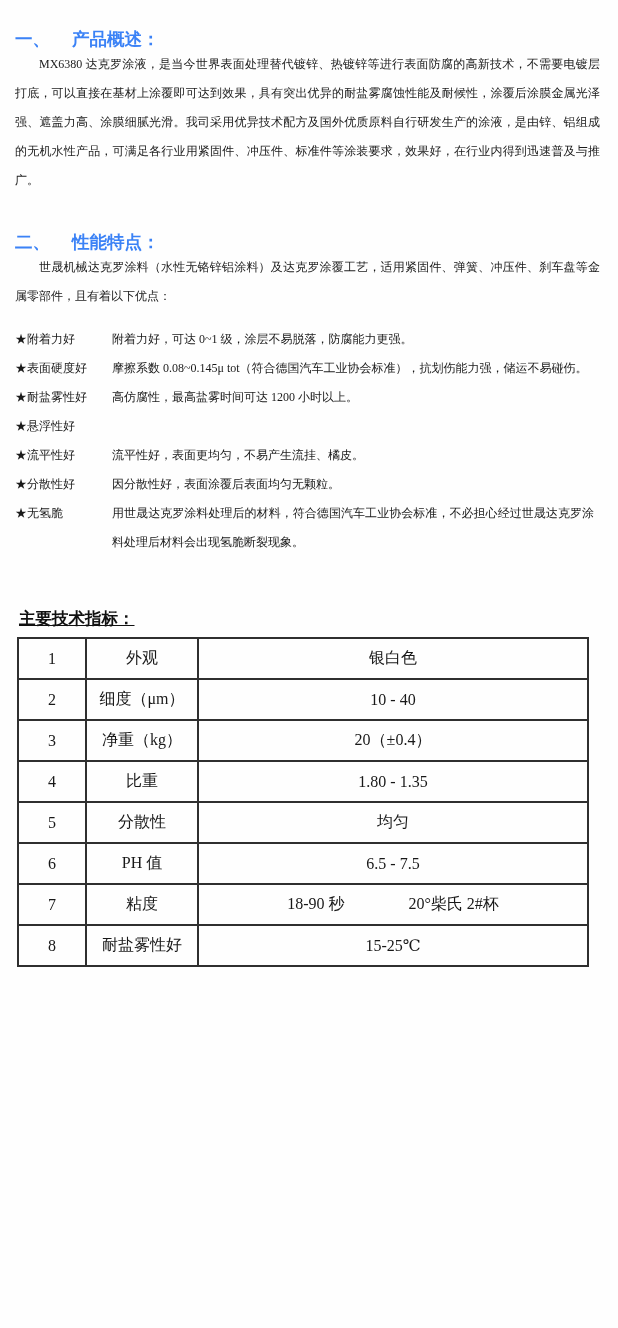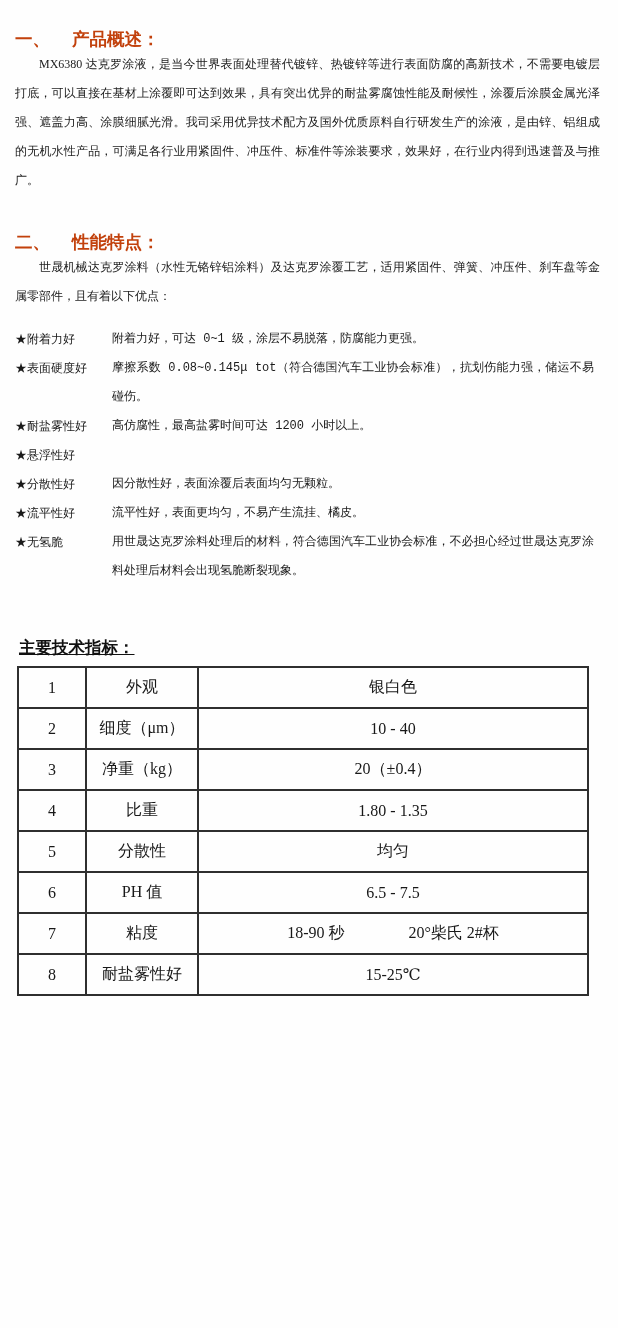--- a/index.html
+++ b/index.html
@@ -14,21 +14,21 @@
     box-sizing:border-box;
     width:618px;height:1328px;
     padding:28px 18px 0 15px;
   }
   
   .sec-heading{
     margin:0;
     font-size:17.5px;
     font-weight:bold;
     line-height:22px;
-    color:#c2410c;
+    color:#3b82f6;
   }
   .sec-num{display:inline-block;margin-right:22px;}
   
   .body-para{
     margin:0 0 0 0;
     font-size:12px;
     line-height:29px;
     text-align:justify;
     text-indent:2em;
     color:#1a1a1a;
@@ -37,21 +37,21 @@
   
   .bullets{
     margin-top:14px;
     font-size:12px;
     line-height:29px;
     color:#1a1a1a;
   }
   .bullet{display:flex;align-items:flex-start;}
   .bullet-term{flex:0 0 97px;white-space:nowrap;}
   .star{display:inline-block;}
-  .bullet-desc{flex:1;text-align:justify;padding-right:6px;font-family:Liberation Mono, monospace;}
+  .bullet-desc{flex:1;text-align:justify;padding-right:6px;}
   
   .specs-title{
     margin:52px 0 0 4px;
     font-size:16.5px;
     font-weight:bold;
     line-height:20px;
     color:#111;
     text-decoration:underline;
   }
   table.specs{
@@ -104,26 +104,26 @@
       <span class="bullet-desc">摩擦系数 0.08~0.145μ tot（符合德国汽车工业协会标准），抗划伤能力强，储运不易碰伤。</span>
     </div>
     <div class="bullet">
       <span class="bullet-term"><span class="star">★</span><span>耐盐雾性好</span></span>
       <span class="bullet-desc">高仿腐性，最高盐雾时间可达 1200 小时以上。</span>
     </div>
     <div class="bullet">
       <span class="bullet-term"><span class="star">★</span><span>悬浮性好</span></span>
     </div>
     <div class="bullet">
+      <span class="bullet-term"><span class="star">★</span><span>流平性好</span></span>
+      <span class="bullet-desc">流平性好，表面更均匀，不易产生流挂、橘皮。</span>
+    </div>
+    <div class="bullet">
       <span class="bullet-term"><span class="star">★</span><span>分散性好</span></span>
       <span class="bullet-desc">因分散性好，表面涂覆后表面均匀无颗粒。</span>
-    </div>
-    <div class="bullet">
-      <span class="bullet-term"><span class="star">★</span><span>流平性好</span></span>
-      <span class="bullet-desc">流平性好，表面更均匀，不易产生流挂、橘皮。</span>
     </div>
     <div class="bullet">
       <span class="bullet-term"><span class="star">★</span><span>无氢脆</span></span>
       <span class="bullet-desc">用世晟达克罗涂料处理后的材料，符合德国汽车工业协会标准，不必担心经过世晟达克罗涂料处理后材料会出现氢脆断裂现象。</span>
     </div>
   </div>
 
   <div class="specs-title">主要技术指标：</div>
 
   <table class="specs">

